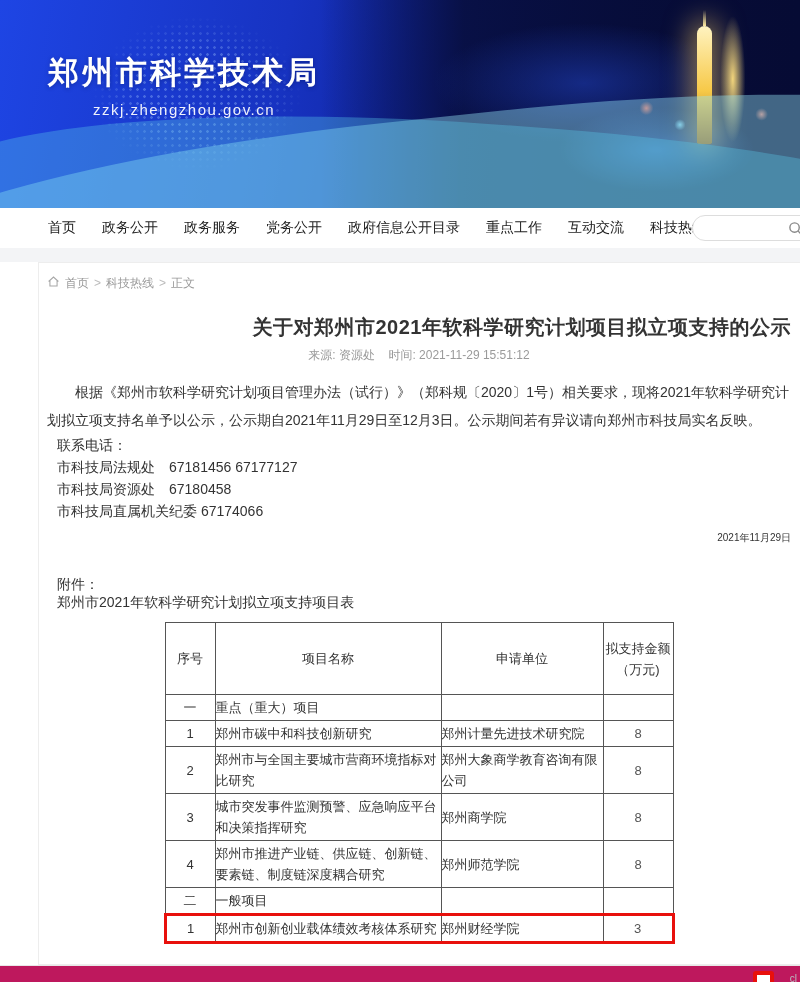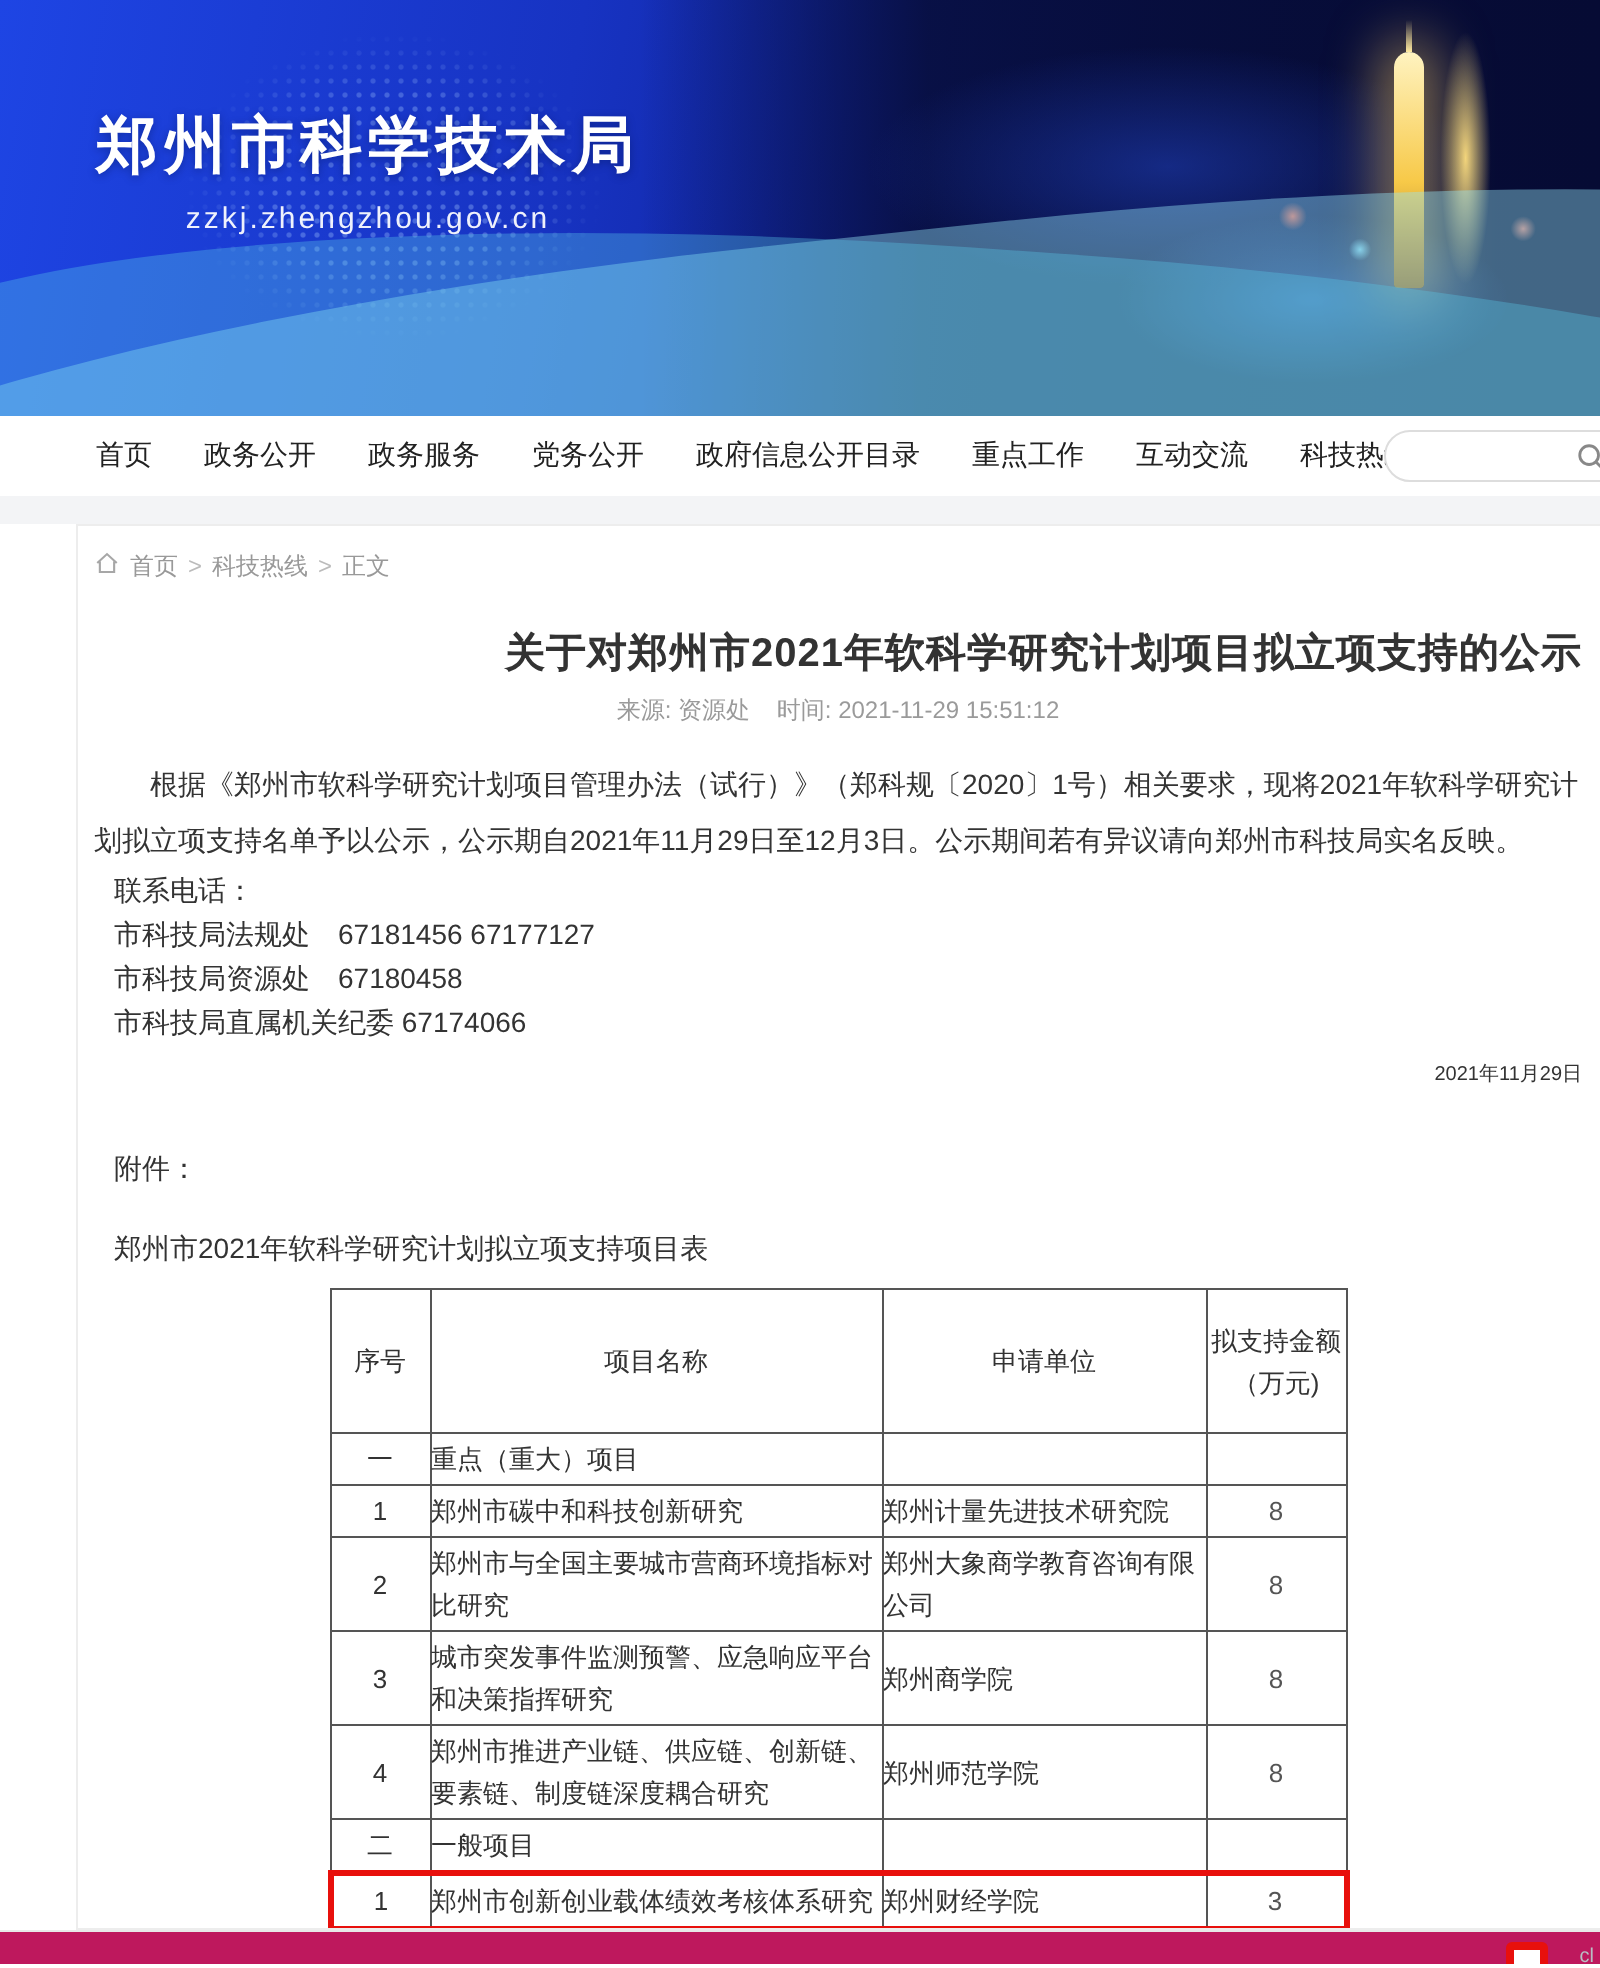--- a/index.html
+++ b/index.html
@@ -61,21 +61,21 @@
   .crumb-sep { color:#bbb; }
   .article { width:744px; }
   .article h1 { margin-top:22px; font-size:20px; line-height:28px; font-weight:700;
     color:#333; text-align:right; letter-spacing:.5px; }
   .meta { margin-top:6px; text-align:center; font-size:12px; color:#9a9a9a; line-height:17px; }
   .meta .mgap { margin-left:10px; }
   .para { margin-top:14px; font-size:14px; line-height:28px; color:#333; text-indent:2em; }
   .contact-line { font-size:14px; line-height:22px; color:#333; padding-left:10px; }
   .date { margin-top:6px; text-align:right; font-size:10px; line-height:20px; color:#333; }
   .attach { margin-top:28px; font-size:14px; color:#333; padding-left:10px; }
-  .ttitle { margin-top:22px; font-size:14px; color:#333; padding-left:10px; }
+  .ttitle { font-size:14px; color:#333; padding-left:10px; }
 
   
   table.ptable { margin:10px auto 0; border-collapse:collapse; width:508px; table-layout:fixed; }
   .ptable th, .ptable td { border:1px solid #555; font-size:13px; color:#333;
     padding:2px 0; line-height:21px; font-weight:400; vertical-align:middle; }
   .ptable th { height:72px; text-align:center; }
   .col-no { width:50px; } .col-name { width:226px; } .col-org { width:162px; } .col-amt { width:70px; }
   .ptable td.c { text-align:center; }
   .ptable td.amt { color:#555; text-align:center; }
   tr.section td { height:21px; }

